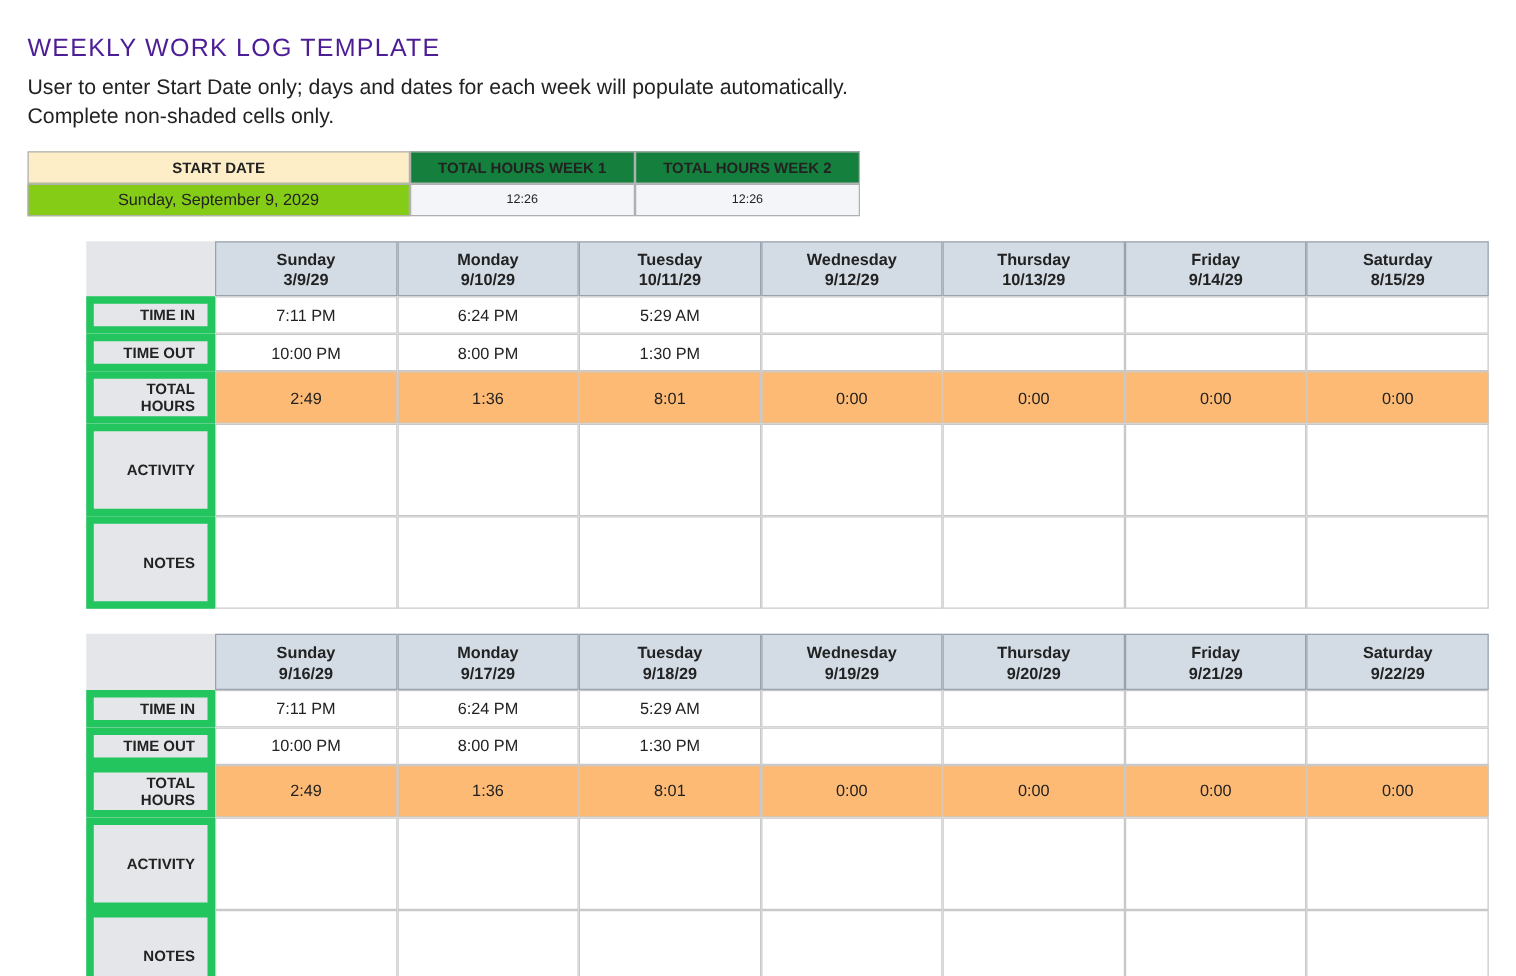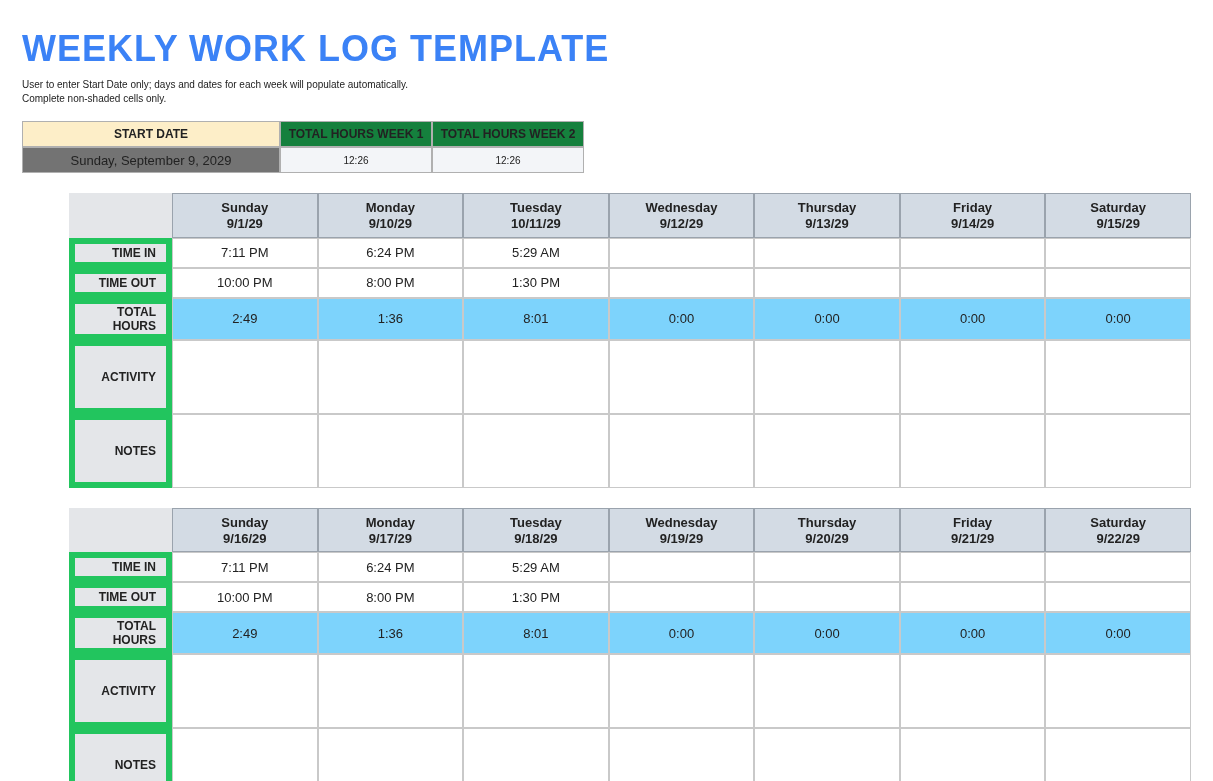--- a/index.html
+++ b/index.html
@@ -6,53 +6,53 @@
   body {
     margin: 0;
     padding: 20px 22px;
     font-family: "Segoe UI", Arial, sans-serif;
     font-size: 13px;
     color: #222;
     background: #fff;
     width: 1213px;
   }
   .title {
-    font-size: 36px;
-    font-weight: 700;
+    font-size: 20px;
+    font-weight: 400;
     letter-spacing: 1px;
-    color: #3b82f6;
+    color: #4c1d95;
     margin: 8px 0 8px 0;
     font-family: "Century Gothic", "Segoe UI", Arial, sans-serif;
   }
   .instructions {
-    font-size: 10px;
+    font-size: 17px;
     line-height: 1.35;
     color: #222;
     margin-bottom: 16px;
   }
 
   
   .summary {
     border-collapse: separate;
     border-spacing: 0;
-    width: 562px;
+    width: 666px;
   }
   .summary th, .summary td {
     border: 1px solid #b0b0b0;
     text-align: center;
     height: 26px;
     vertical-align: middle;
   }
   .summary th {
     font-weight: 700;
     font-size: 12px;
   }
   .summary .startdate-h { background: #fdeec8; width: 258px; }
   .summary .week-h      { background: #15803d; width: 152px; }
-  .summary .startdate-v { background: #737373; font-size: 13px; }
+  .summary .startdate-v { background: #84cc16; font-size: 13px; }
   .summary .week-v      { background: #f3f5f8; font-size: 10px; }
 
   
   .week-wrap { margin-top: 20px; margin-left: 47px; }
   .week {
     border-collapse: separate;
     border-spacing: 0;
     width: 100%;
     table-layout: fixed;
   }
@@ -85,21 +85,21 @@
     border: 6px solid #22c55e;
     height: 30px;
   }
   .week .rowhdr.strong { font-weight: 700; }
   .week .rowhdr.tall { height: 74px; }
   
   .week td.cell {
     background: #ffffff;
     height: 30px;
   }
-  .week td.cell.shaded { background: #7dd3fc; }
+  .week td.cell.shaded { background: #fdba74; }
   .week td.cell.tall { height: 74px; }
 </style>
 </head>
 <body>
 
 <div class="title">WEEKLY WORK LOG TEMPLATE</div>
 
 <div class="instructions">
   <span>User to enter Start Date only; days and dates for each week will populate automatically.</span><br>
   <span>Complete non-shaded cells only.</span>
@@ -131,45 +131,45 @@
           <col class="day">
           <col class="day">
           <col class="day">
           <col class="day">
         </colgroup>
         <thead>
           <tr>
             <th class="corner"></th>
             <th class="dayhdr">
               <span class="dname">Sunday</span>
-              <span class="ddate">9/1/29</span>
+              <span class="ddate">3/9/29</span>
             </th>
             <th class="dayhdr">
               <span class="dname">Monday</span>
               <span class="ddate">9/10/29</span>
             </th>
             <th class="dayhdr">
               <span class="dname">Tuesday</span>
               <span class="ddate">10/11/29</span>
             </th>
             <th class="dayhdr">
               <span class="dname">Wednesday</span>
               <span class="ddate">9/12/29</span>
             </th>
             <th class="dayhdr">
               <span class="dname">Thursday</span>
-              <span class="ddate">9/13/29</span>
+              <span class="ddate">10/13/29</span>
             </th>
             <th class="dayhdr">
               <span class="dname">Friday</span>
               <span class="ddate">9/14/29</span>
             </th>
             <th class="dayhdr">
               <span class="dname">Saturday</span>
-              <span class="ddate">9/15/29</span>
+              <span class="ddate">8/15/29</span>
             </th>
           </tr>
         </thead>
         <tbody>
           <tr>
             <th class="rowhdr">TIME IN</th>
             <td class="cell">7:11 PM</td>
             <td class="cell">6:24 PM</td>
             <td class="cell">5:29 AM</td>
             <td class="cell"></td>

